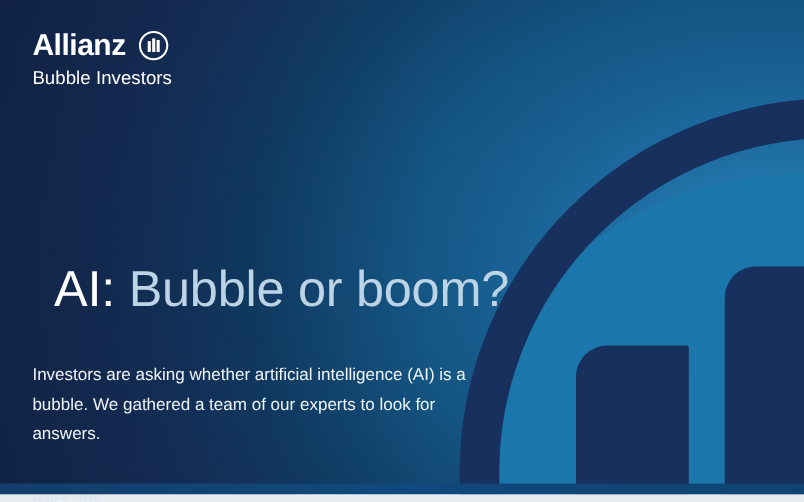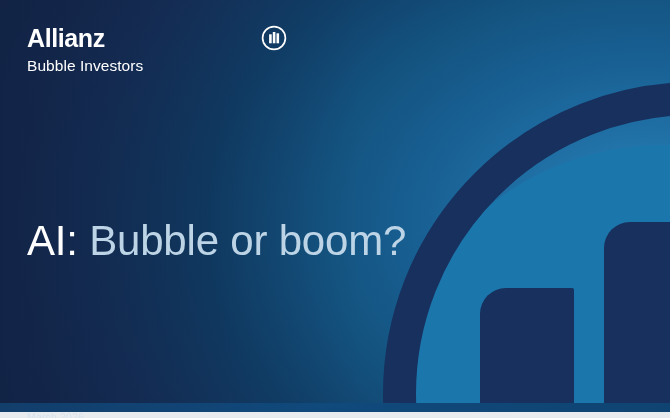--- a/index.html
+++ b/index.html
@@ -135,21 +135,20 @@
     position: absolute;
     left: 27px;
     top: 24px;
     width: 260px;
   }
   .brand-row {
     display: flex;
     align-items: center;
     gap: 10px;
     height: 28px;
-    justify-content: space-between;
   }
   .brand-word {
     color: #ffffff;
     font-size: 25px;
     font-weight: bold;
     letter-spacing: -0.4px;
     line-height: 26px;
   }
   .brand-mark {
     display: block;
@@ -161,21 +160,21 @@
     font-size: 15.5px;
     font-weight: normal;
     letter-spacing: 0.05px;
     line-height: 20px;
     margin-top: 4px;
   }
 
   
   .headline {
     position: absolute;
-    left: 27px;
+    left: 45px;
     top: 216px;
     font-size: 42px;
     line-height: 50px;
     font-weight: normal;
     letter-spacing: -0.2px;
     white-space: nowrap;
     margin: 0;
   }
   .headline .h-lead { color: #ffffff; }
   .headline .h-rest { color: #bcd4e6; }
@@ -231,16 +230,17 @@
         </svg>
       </span>
     </div>
     <div class="brand-sub">Bubble Investors</div>
   </div>
 
   <h1 class="headline">
     <span class="h-lead">AI:</span><span class="h-rest"> Bubble or boom?</span>
   </h1>
 
+  <p class="deck">Investors are asking whether artificial intelligence (AI) is a bubble. We gathered a team of our experts to look for answers.</p>
 
   <div class="date">March 2026</div>
 
 </div>
 
 </body></html>

